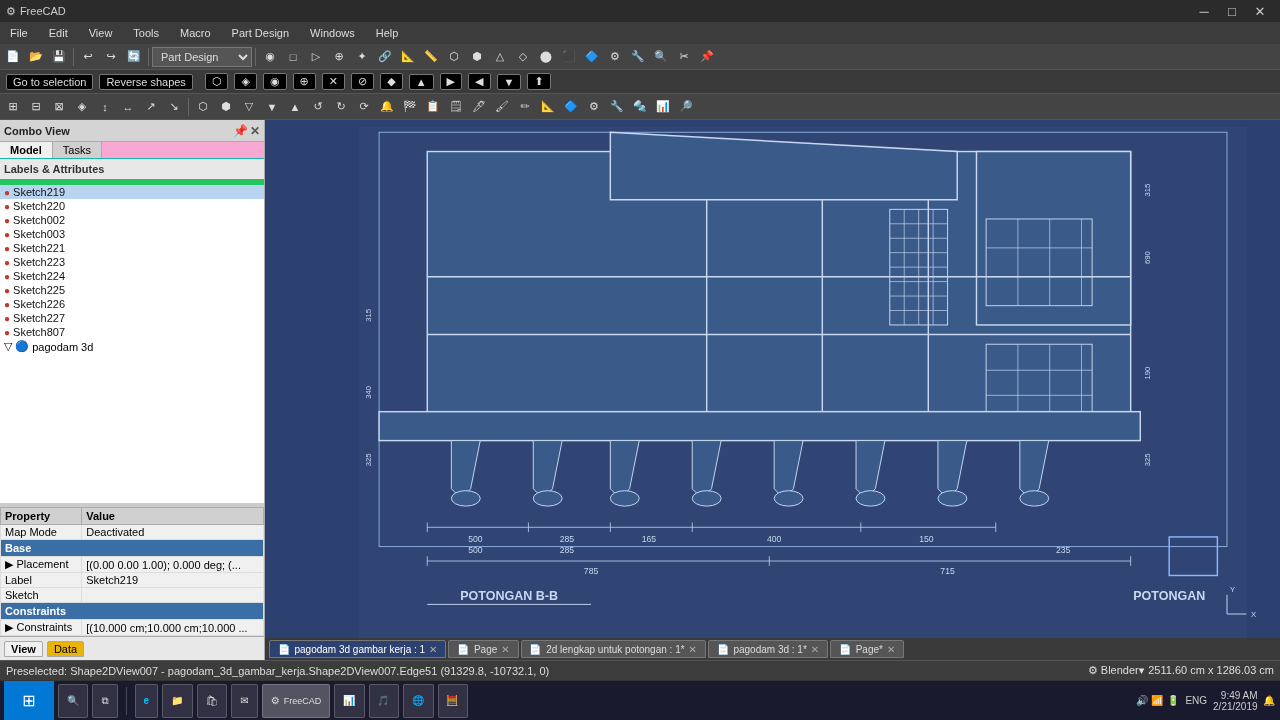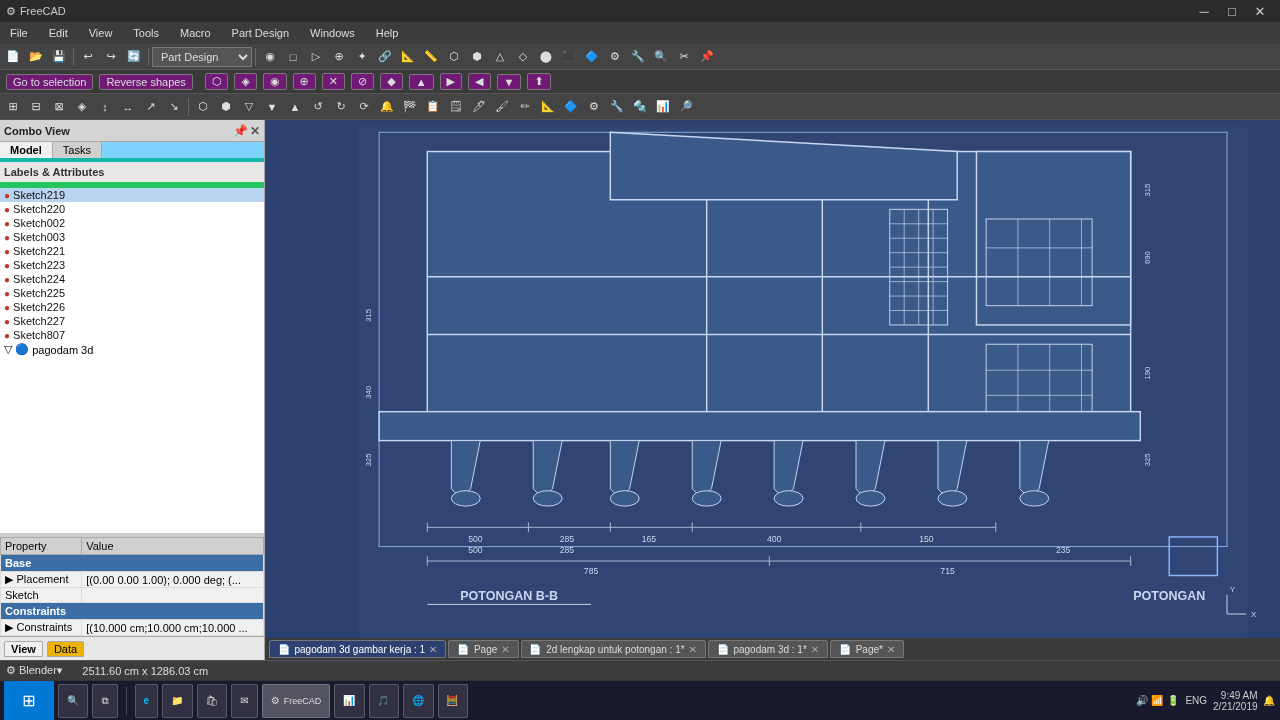--- a/index.html
+++ b/index.html
@@ -39,21 +39,21 @@
       height: 20px; background: #555; border: 1px solid #777; color: #ddd;
       font-size: 11px; padding: 0 4px; cursor: pointer; min-width: 100px;
     }
 
     
     #goto-bar {
       height: 24px; background: #3a3a3a; display: flex; align-items: center;
       padding: 0 6px; gap: 6px; color: #ddd; font-size: 11px; border-bottom: 1px solid #555;
     }
     #goto-bar button {
-      background: #701a75; border: 1px solid #777; color: #ddd; font-size: 11px;
+      background: #000000; border: 1px solid #777; color: #ddd; font-size: 11px;
       padding: 1px 6px; cursor: pointer; border-radius: 2px;
     }
 
     
     .toolbar-row2 {
       height: 26px; background: #444; display: flex; align-items: center;
       padding: 0 2px; gap: 1px; border-bottom: 1px solid #555;
     }
 
     
@@ -65,21 +65,21 @@
     
     #combo-header {
       height: 22px; background: #d4d4d4; display: flex; align-items: center;
       justify-content: space-between; padding: 0 4px; border-bottom: 1px solid #aaa;
       font-size: 11px; font-weight: bold; color: #222;
     }
     #combo-header .combo-btns { display: flex; gap: 2px; }
     #combo-header .combo-btns span { cursor: pointer; font-size: 12px; color: #555; }
 
     
-    #tabs-row { display: flex; background: #7dd3fc; border-bottom: 4px solid #14b8a6; align-items: center; }
+    #tabs-row { display: flex; background: #f9a8d4; border-bottom: 1px solid #14b8a6; align-items: center; }
     #tabs-row .tab {
       padding: 2px 10px; font-size: 11px; cursor: pointer; border-right: 1px solid #aaa;
       background: #d0d0d0;
     }
     #tabs-row .tab.active { background: #f0f0f0; font-weight: bold; }
 
     
     #labels-section {
       padding: 4px; background: #e8e8e8; border-bottom: 6px solid #22c55e;
       font-size: 11px; font-weight: bold; color: #333;
@@ -96,21 +96,21 @@
     #tree .tree-group { display: flex; align-items: center; padding: 1px 4px; font-size: 11px; cursor: pointer; gap: 3px; }
 
     
     #splitter { height: 4px; background: #ccc; cursor: row-resize; }
 
     
     #prop-panel { background: #f0f0f0; font-size: 11px; overflow-y: auto; }
     #prop-table { width: 100%; border-collapse: collapse; }
     #prop-table th {
       background: #d0d0d0; padding: 2px 4px; text-align: left;
-      border: 1px solid #aaa; font-weight: normal; font-size: 11px;
+      border: 1px solid #aaa; font-weight: bold; font-size: 11px;
     }
     #prop-table td { padding: 1px 4px; border: 1px solid #ddd; font-size: 11px; }
     #prop-table .section-row td {
       background: #3a6ea5; color: #fff; font-weight: bold; padding: 2px 4px;
     }
 
     
     #bottom-tabs {
       display: flex; align-items: center; height: 24px; background: #e8e8e8;
       border-top: 1px solid #aaa; padding: 0 4px; gap: 4px; font-size: 11px;
@@ -366,28 +366,36 @@
 
     <div id="prop-panel">
       <table id="prop-table">
         <thead>
           <tr>
             <th>Property</th>
             <th>Value</th>
           </tr>
         </thead>
         <tbody>
+          <tr class="prop-row">
+            <td>Map Mode</td>
+            <td>Deactivated</td>
+          </tr>
           <tr class="section-row">
             <td colspan="2">Base</td>
           </tr>
           <tr class="prop-row">
             <td>
               <span>▶</span> Placement
             </td>
             <td>[(0.00 0.00 1.00); 0.000 deg; (...</td>
+          </tr>
+          <tr class="prop-row">
+            <td>Label</td>
+            <td>Sketch219</td>
           </tr>
           <tr class="prop-row">
             <td>Sketch</td>
             <td></td>
           </tr>
           <tr class="section-row">
             <td colspan="2">Constraints</td>
           </tr>
           <tr class="prop-row">
             <td>
@@ -558,21 +566,22 @@
         <span>📄</span>
         <span>Page*</span>
         <span class="x">✕</span>
       </div>
     </div>
   </div>
 
 </div>
 
 <div id="statusbar">
-  <div style="display:flex;align-items:center;gap:20px;">
+  <span>Preselected: Shape2DView007 - pagodam_3d_gambar_kerja.Shape2DView007.Edge51 (91329.8, -10732.1, 0)</span>
+  <div style="display:flex;gap:4px;">
     <span>⚙ Blender▾</span>
     <span>2511.60 cm x 1286.03 cm</span>
   </div>
 </div>
 
 <div id="taskbar">
   <div id="win-start">
     <span style="color:white;font-size:16px;">⊞</span>
   </div>
   <div class="task-btn">

